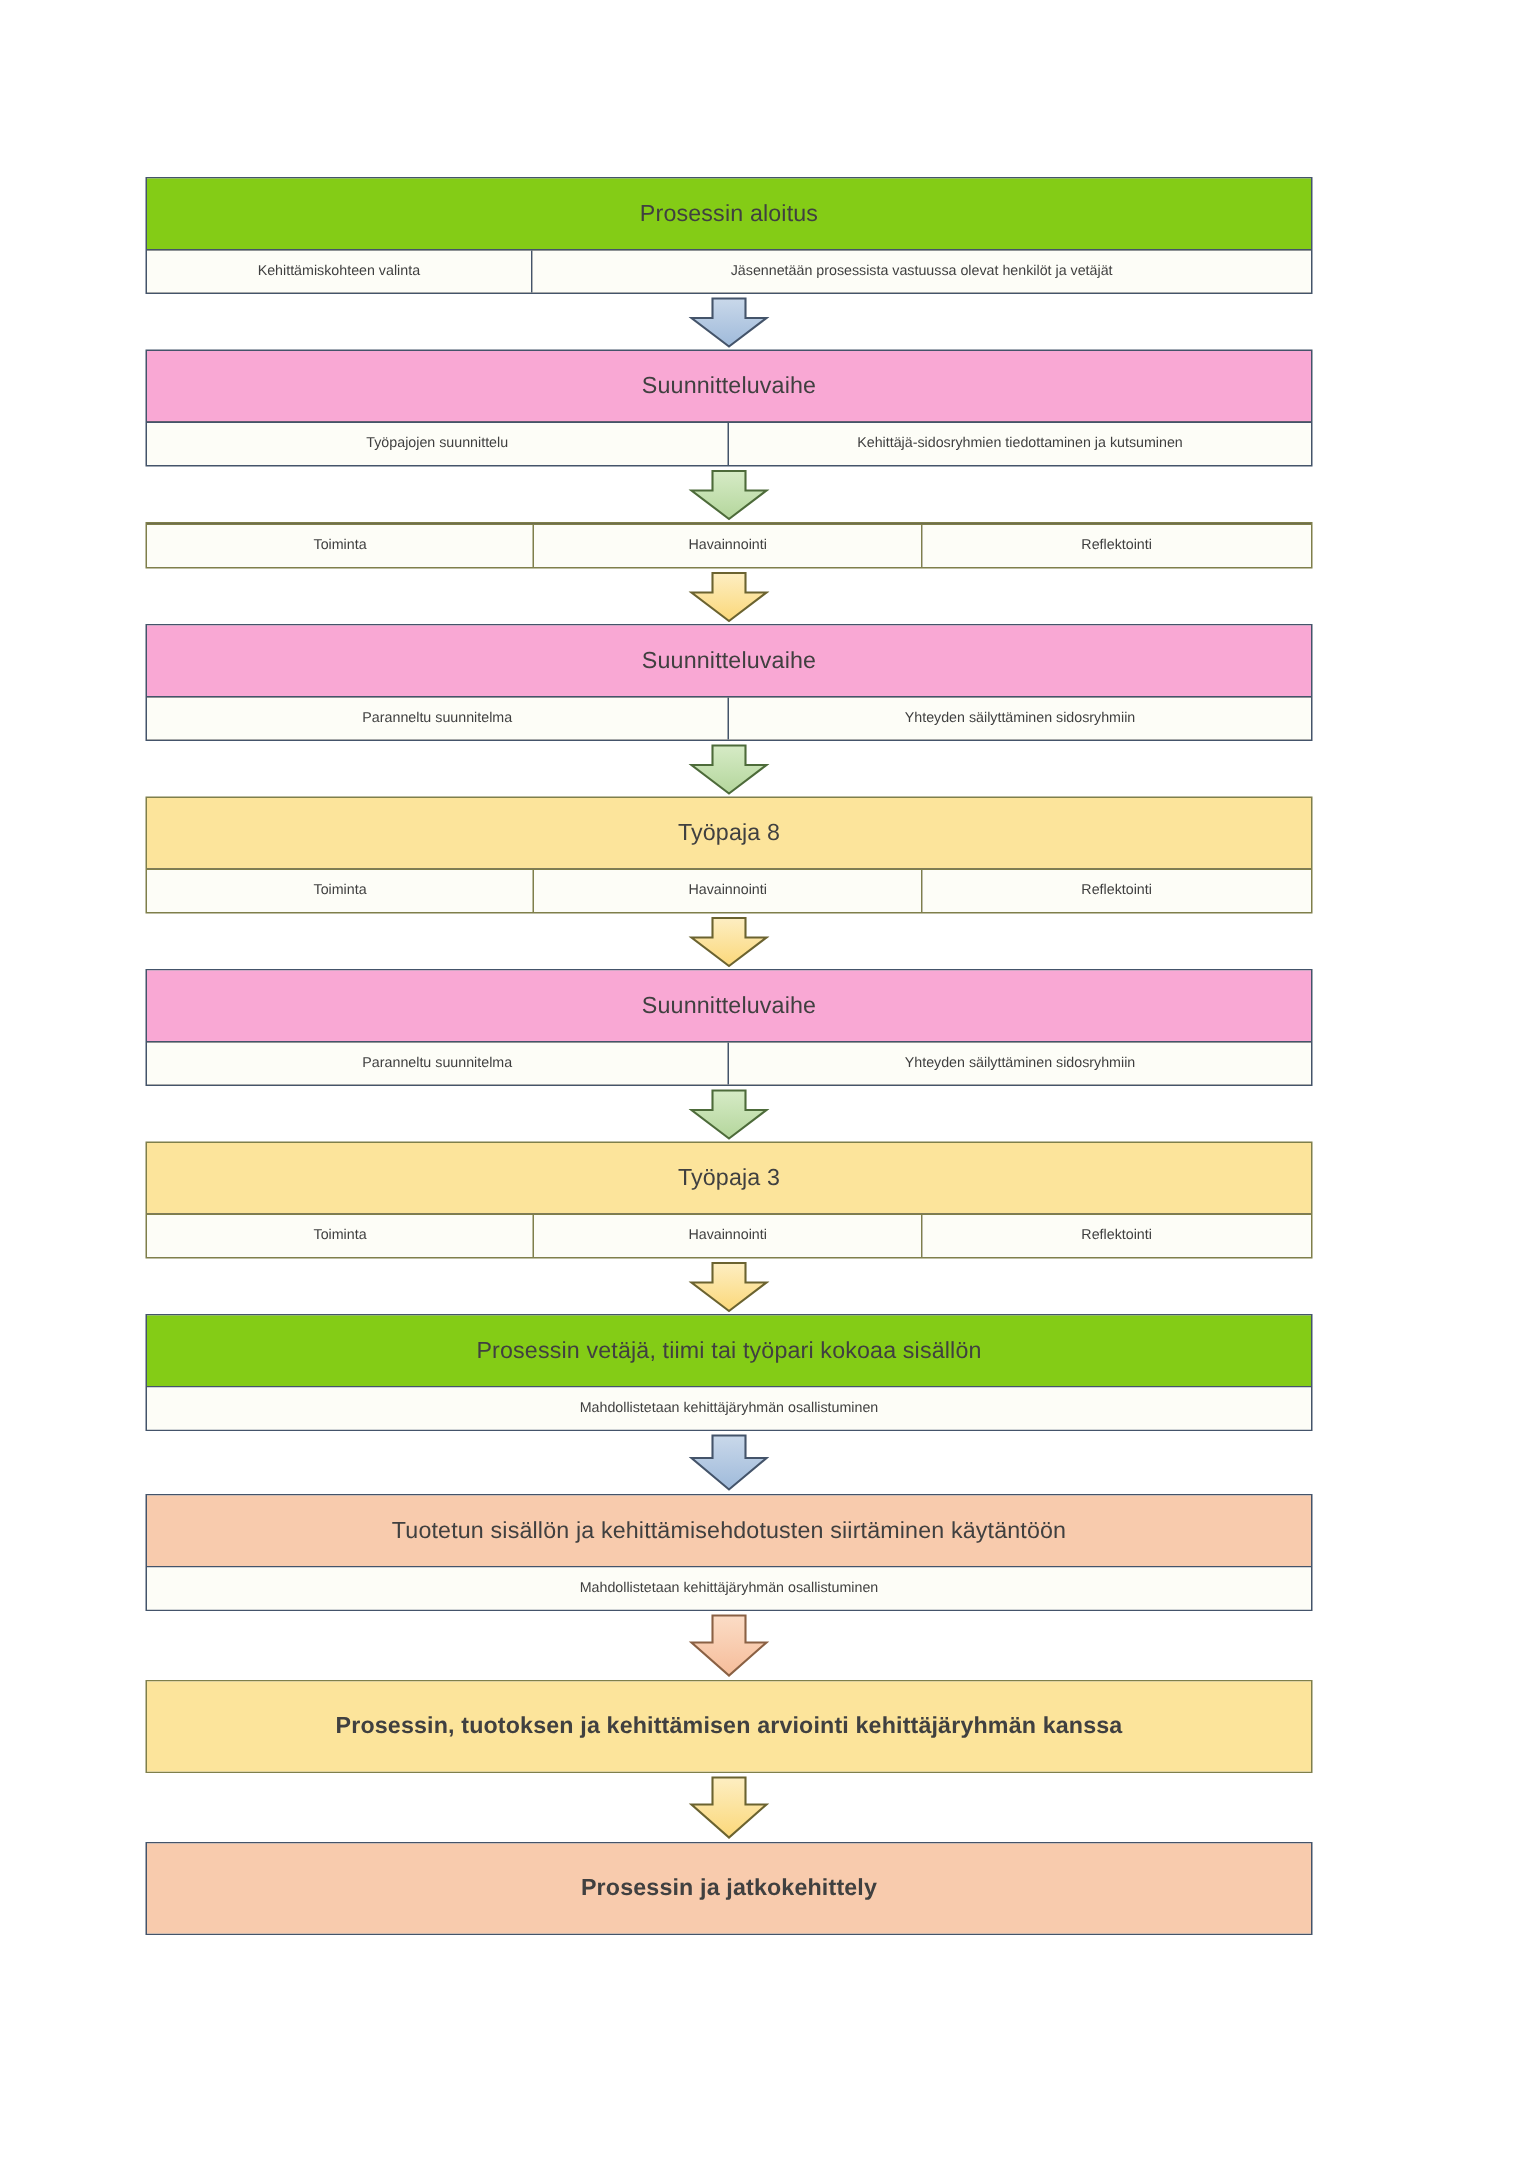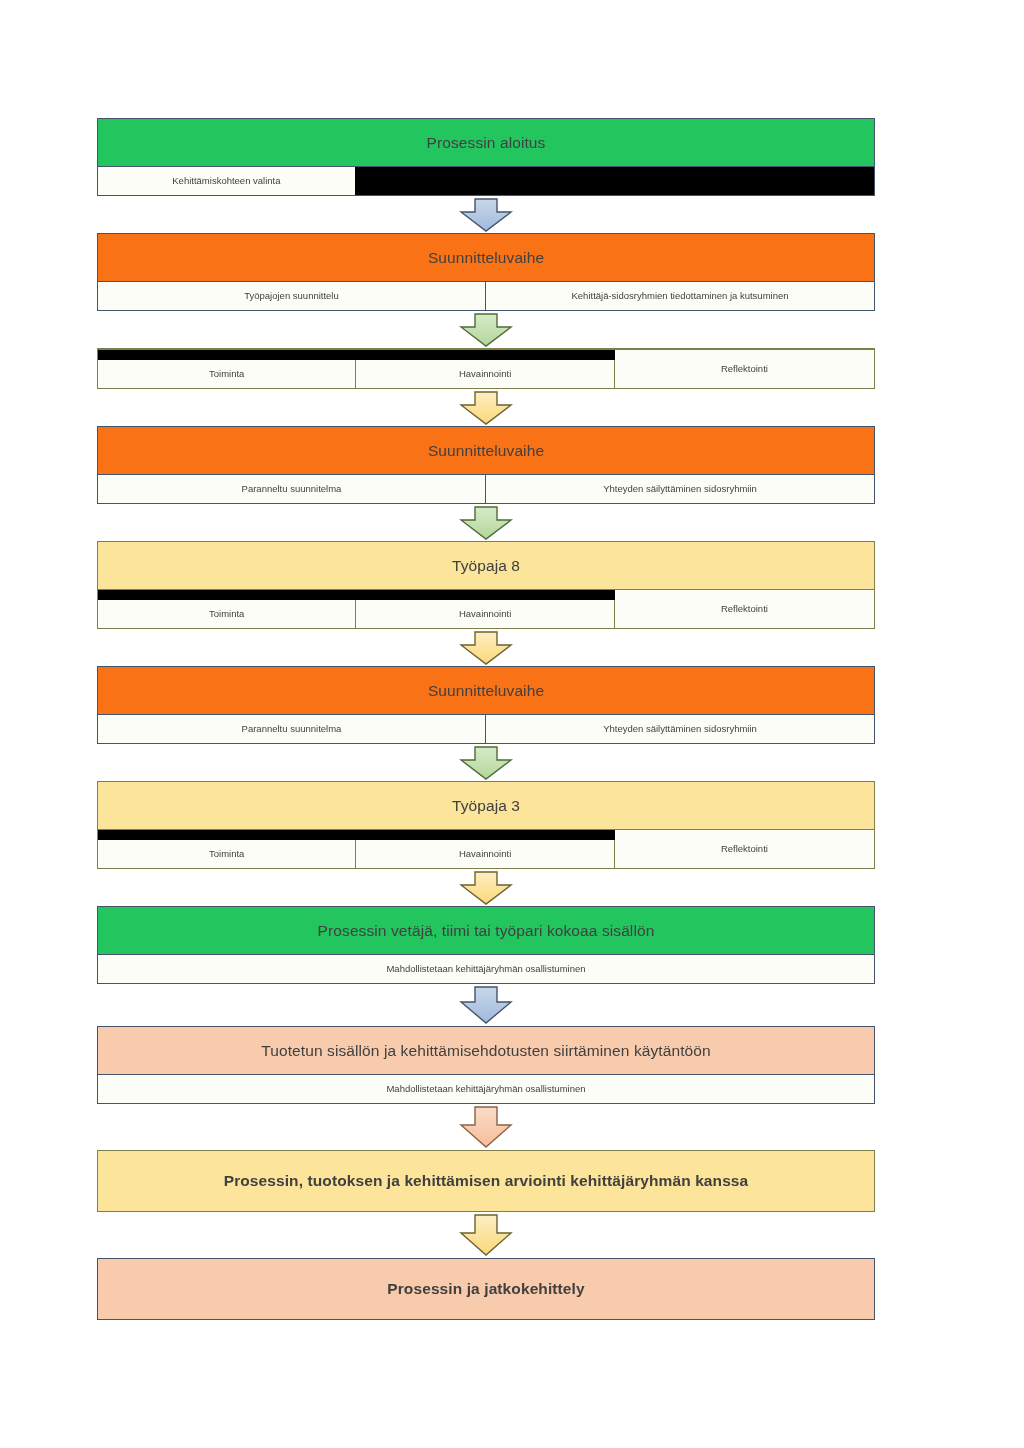--- a/index.html
+++ b/index.html
@@ -74,26 +74,26 @@
     line-height: 1.28;
     color: #3f3f3f;
     padding: 4px 6px;
     background: #fdfdf7;
     border-right: 1.4px solid #44546a;
   }
   .subcell:last-child { border-right: none; }
 
   
   .w-33 { flex: 0 0 33.1%; }
-  .w-34 { flex: 0 0 33.3%; margin-top: 10px; }
+  .w-34 { flex: 0 0 33.3%; }
   .w-50 { flex: 0 0 50%; }
 
   
-  .theme-blue   .block-header { background: #22c55e; text-align: center; }
-  .theme-green  .block-header { background: #f97316; }
+  .theme-blue   .block-header { background: #84cc16; text-align: center; }
+  .theme-green  .block-header { background: #f9a8d4; }
   .theme-yellow .block-header { background: #fce49b; }
   .theme-peach  .block-header { background: #f8cbad; }
 
   .theme-yellow { border-color: #7f7f4b; }
   .theme-yellow .block-subrow { border-top-color: #7f7f4b; }
   .theme-yellow .subcell { border-right-color: #7f7f4b; }
 
   .theme-green  { border-color: #44546a; }
 
   
@@ -111,20 +111,21 @@
 </head>
 <body>
 
 <div id="canvas">
   <div class="flow stack">
 
     <div class="block theme-blue">
       <div class="block-header tall">Prosessin aloitus</div>
       <div class="block-subrow">
         <div class="subcell w-33">Kehittämiskohteen valinta</div>
+        <div class="subcell">Jäsennetään prosessista vastuussa olevat henkilöt ja vetäjät</div>
       </div>
     </div>
 
     <div class="arrow-wrap" style="height:37px;">
       <svg width="54" height="34" viewBox="0 0 54 34">
         <defs>
             <linearGradient id="gblue" x1="0" y1="0" x2="0" y2="1">
           <stop offset="0" stop-color="#c9d8ea"></stop>
               <stop offset="1" stop-color="#9fbada"></stop>
         </linearGradient>

